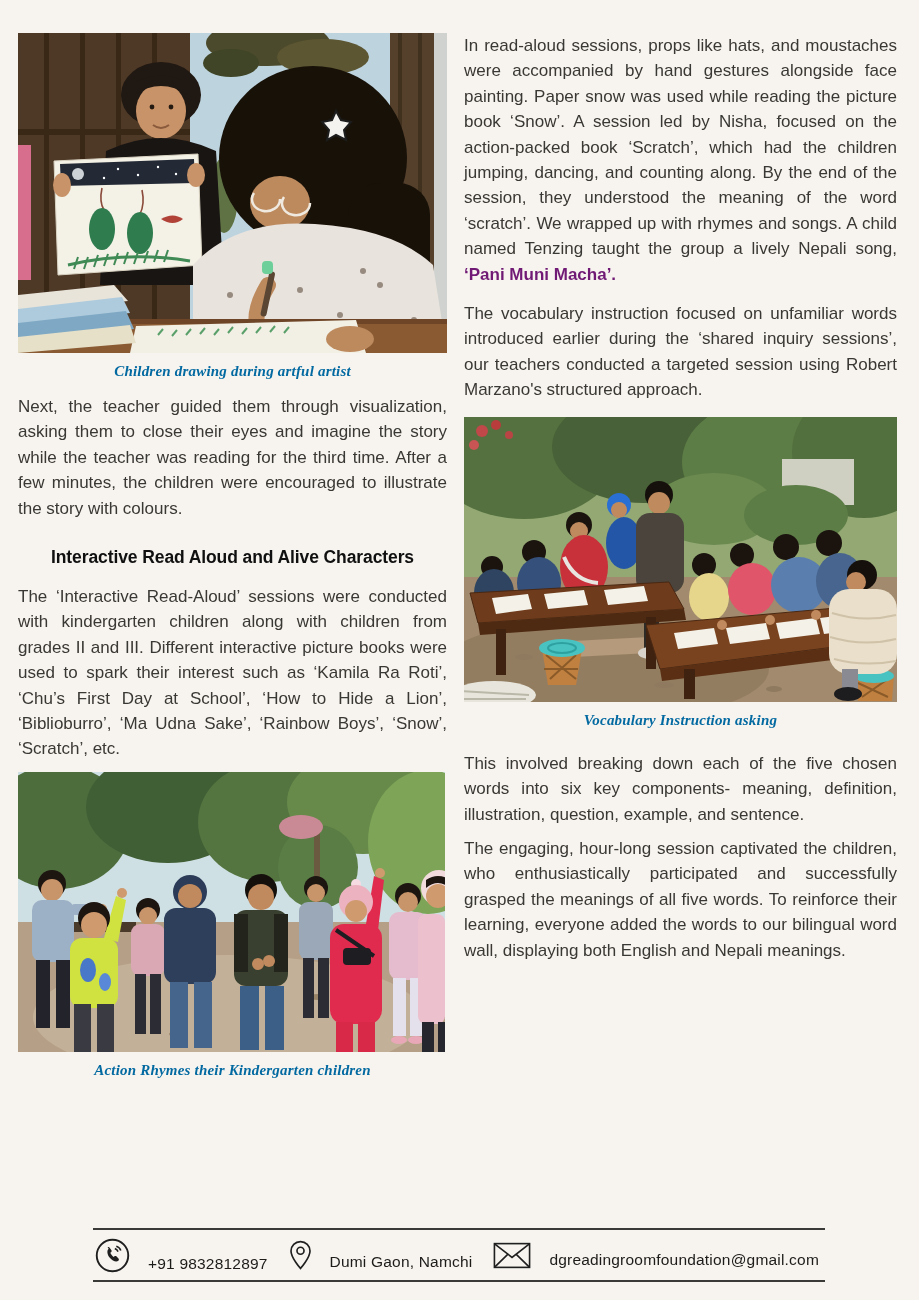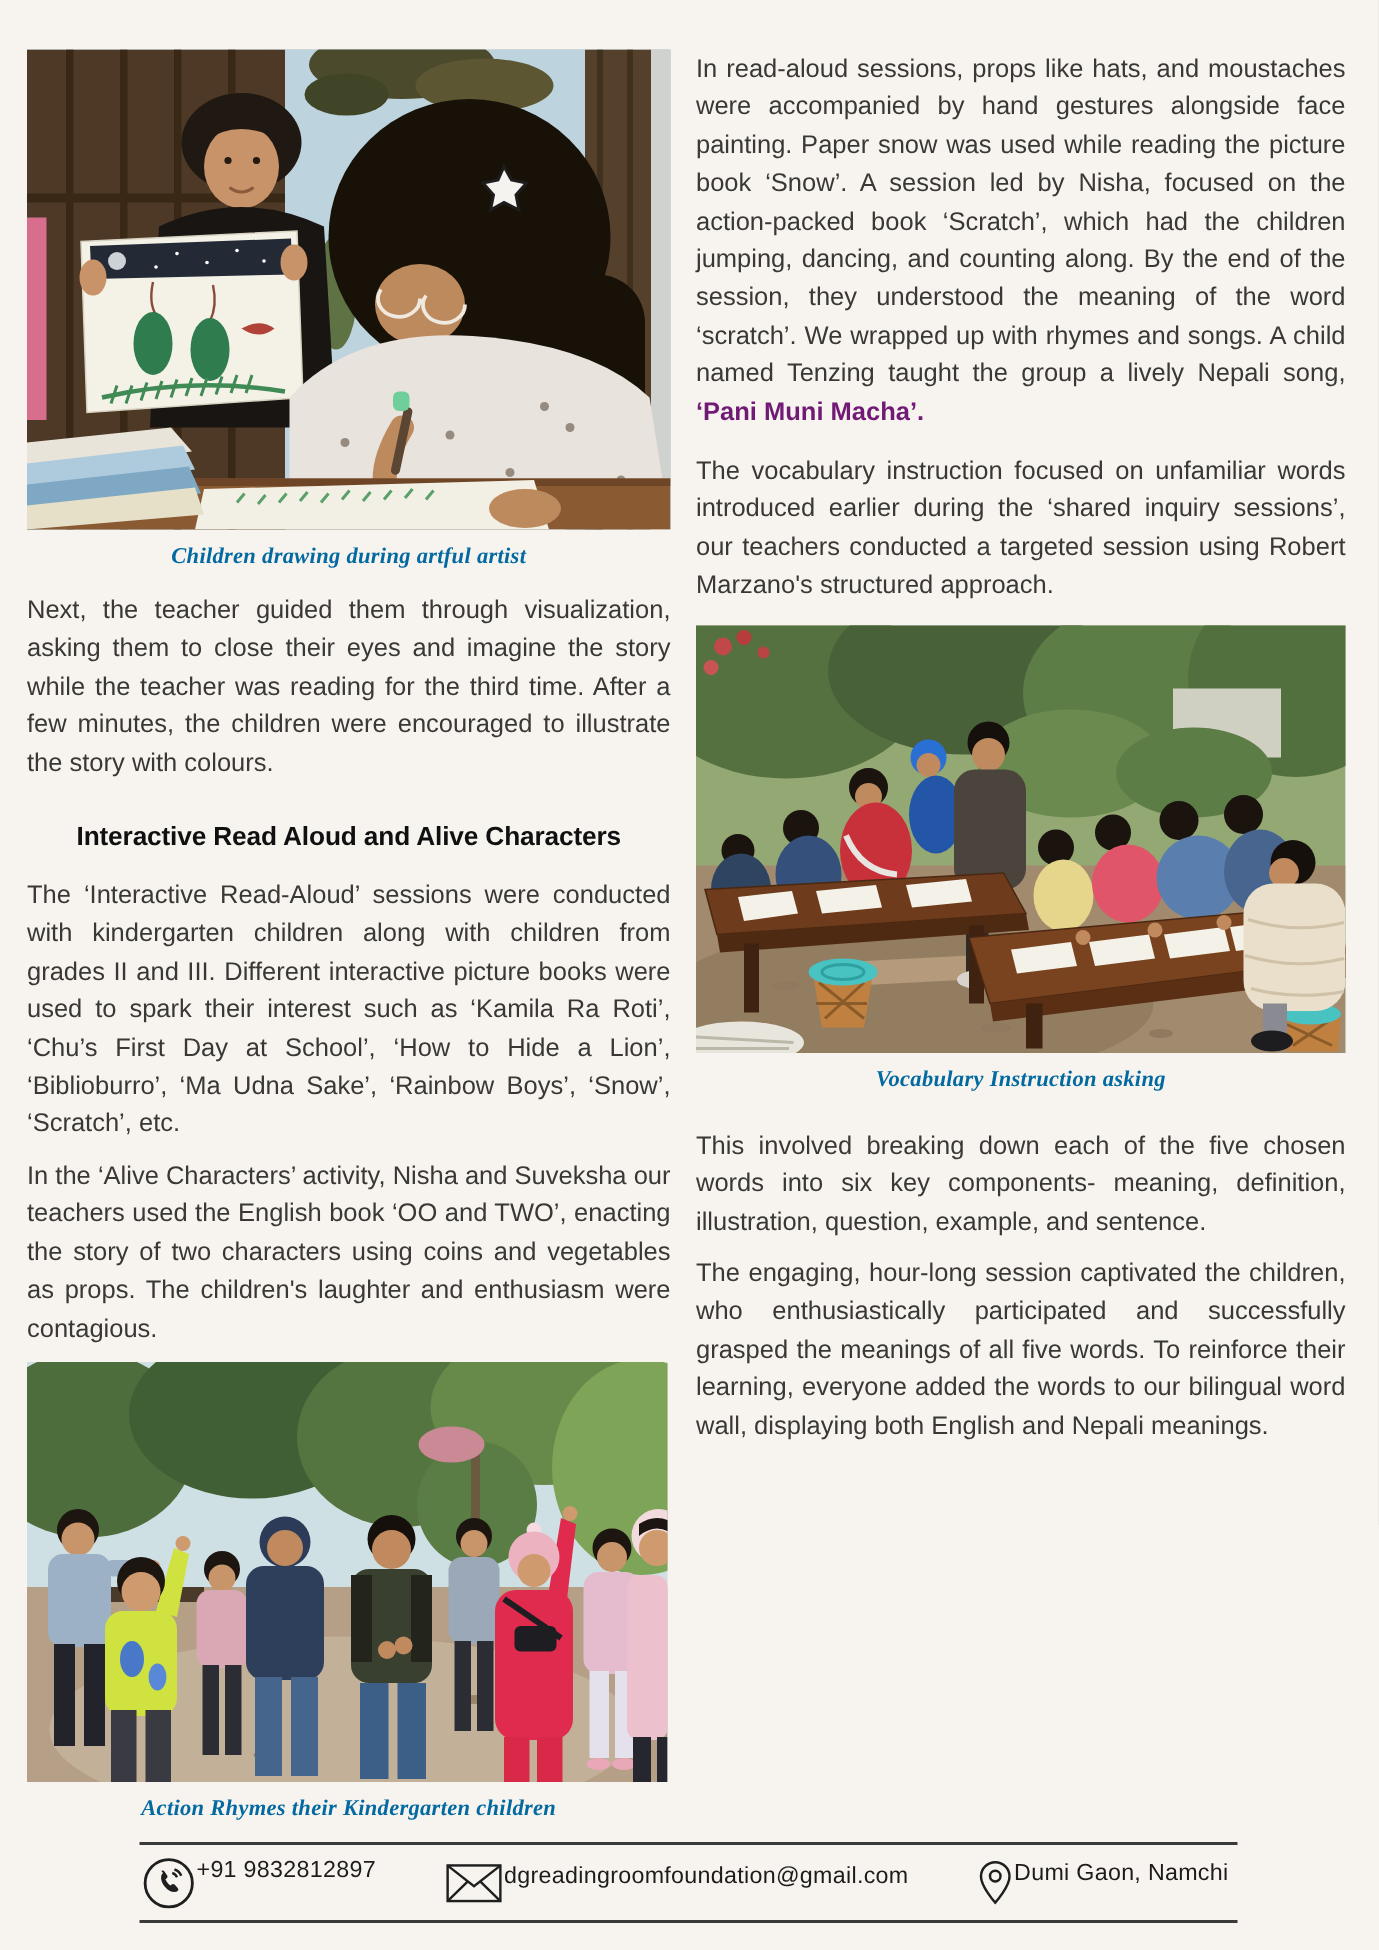--- a/index.html
+++ b/index.html
@@ -32,21 +32,21 @@
 
   .photo { display:block; background:#ddd; }
   .photo-gap { margin-top:10px; }
 
   .footer {
     position:absolute; left:93px; top:1228px; width:732px; height:54px;
     box-sizing:border-box; border-top:2px solid #3A3A38; border-bottom:2px solid #3A3A38;
     display:flex; align-items:center; justify-content:space-between;
     padding:0 6px 0 2px; font-size:15.5px; color:#1D1C1A;
   }
-  .footer-item { display:flex; align-items:flex-start; gap:1px; }
+  .footer-item { display:flex; align-items:flex-end; gap:18px; }
   .footer-item .label { white-space:nowrap; letter-spacing:.2px; }
   .bold { font-weight:bold; color:#701a75; }
 </style>
 </head>
 <body>
 
 <div class="page">
 
   <div class="col col-left">
 
@@ -125,21 +125,20 @@
     </svg>
 
     <div class="caption">Children drawing during artful artist</div>
 
     <p class="body-text mt-md">Next, the teacher guided them through visualization, asking them to close their eyes and imagine the story while the teacher was reading for the third time. After a few minutes, the children were encouraged to illustrate the story with colours.</p>
 
     <h2 class="section-heading heading-left">Interactive Read Aloud and Alive Characters</h2>
 
     <p class="body-text mt-md">The ‘Interactive Read-Aloud’ sessions were conducted with kindergarten children along with children from grades II and III. Different interactive picture books were used to spark their interest such as ‘Kamila Ra Roti’, ‘Chu’s First Day at School’, ‘How to Hide a Lion’, ‘Biblioburro’, ‘Ma Udna Sake’, ‘Rainbow Boys’, ‘Snow’, ‘Scratch’, etc.</p>
 
-    <p class="body-text mt-sm">In the ‘Alive Characters’ activity, Nisha and Suveksha our teachers used the English book ‘OO and TWO’, enacting the story of two characters using coins and vegetables as props. The children's laughter and enthusiasm were contagious.</p>
 
     <svg class="photo photo-gap" width="427" height="280" viewBox="0 0 427 280" role="img" aria-label="Group of kindergarten children outdoors on dirt ground with trees behind, raising hands during action rhymes; a child in a bright pink suit and hat points upward">
       <rect width="427" height="280" fill="#cfe0e4"></rect>
       <ellipse cx="40" cy="55" rx="72" ry="62" fill="#4e6d3d"></ellipse>
       <ellipse cx="150" cy="35" rx="82" ry="56" fill="#405f35"></ellipse>
       <ellipse cx="250" cy="50" rx="70" ry="60" fill="#547440"></ellipse>
       <ellipse cx="345" cy="30" rx="76" ry="52" fill="#678a4a"></ellipse>
       <ellipse cx="410" cy="70" rx="60" ry="72" fill="#7da457"></ellipse>
       <ellipse cx="300" cy="95" rx="40" ry="42" fill="#5a7d46"></ellipse>
       <rect x="296" y="60" width="6" height="82" fill="#6a5a40"></rect>
@@ -318,28 +317,28 @@
   <div class="footer">
     <div class="footer-item">
       <svg width="35" height="35" viewBox="0 0 24 24">
         <circle cx="12" cy="12" r="10.8" fill="none" stroke="#1f1f1f" stroke-width="1.3"></circle>
         <path d="M8.9 7.6c-1.2 1.2-.8 3.9 1.4 6.1s4.9 2.6 6.1 1.4c.4-.4.3-1-.1-1.4l-1.6-1.4c-.4-.3-1-.3-1.3.1l-.5.5c-.8-.3-2.3-1.8-2.6-2.6l.5-.5c.4-.3.4-.9.1-1.3L9.5 6.9c-.4-.4-1-.5-1.4-.1z" transform="rotate(6 12 12)" fill="#1f1f1f" stroke="none"></path>
         <path d="M13.6 7.3q1.5.4 2.2 2 M14.6 5.7q2.2.6 3.1 2.9" fill="none" stroke="#1f1f1f" stroke-width="1.1"></path>
       </svg>
       <span class="label">+91 9832812897</span>
     </div>
     <div class="footer-item">
+      <svg width="23" height="31" viewBox="0 0 22 30">
+        <path d="M11 1.5 C5.8 1.5 1.8 5.6 1.8 10.6 c0 6.6 9.2 16.9 9.2 16.9 s9.2-10.3 9.2-16.9 C20.2 5.6 16.2 1.5 11 1.5 z" fill="none" stroke="#1f1f1f" stroke-width="1.6"></path>
+        <circle cx="11" cy="10.4" r="3.4" fill="none" stroke="#1f1f1f" stroke-width="1.6"></circle>
+      </svg>
+      <span class="label">Dumi Gaon, Namchi</span>
+    </div>
+    <div class="footer-item">
       <svg width="38" height="27" viewBox="0 0 40 28">
         <rect x="1.5" y="1.5" width="37" height="25" fill="none" stroke="#1f1f1f" stroke-width="1.7"></rect>
         <path d="M2 2 L20 16 L38 2 M2 26 L15.5 12.8 M38 26 L24.5 12.8" fill="none" stroke="#1f1f1f" stroke-width="1.7"></path>
       </svg>
       <span class="label">dgreadingroomfoundation@gmail.com</span>
     </div>
-    <div class="footer-item">
-      <svg width="23" height="31" viewBox="0 0 22 30">
-        <path d="M11 1.5 C5.8 1.5 1.8 5.6 1.8 10.6 c0 6.6 9.2 16.9 9.2 16.9 s9.2-10.3 9.2-16.9 C20.2 5.6 16.2 1.5 11 1.5 z" fill="none" stroke="#1f1f1f" stroke-width="1.6"></path>
-        <circle cx="11" cy="10.4" r="3.4" fill="none" stroke="#1f1f1f" stroke-width="1.6"></circle>
-      </svg>
-      <span class="label">Dumi Gaon, Namchi</span>
-    </div>
   </div>
 
 </div>
 
 </body></html>

